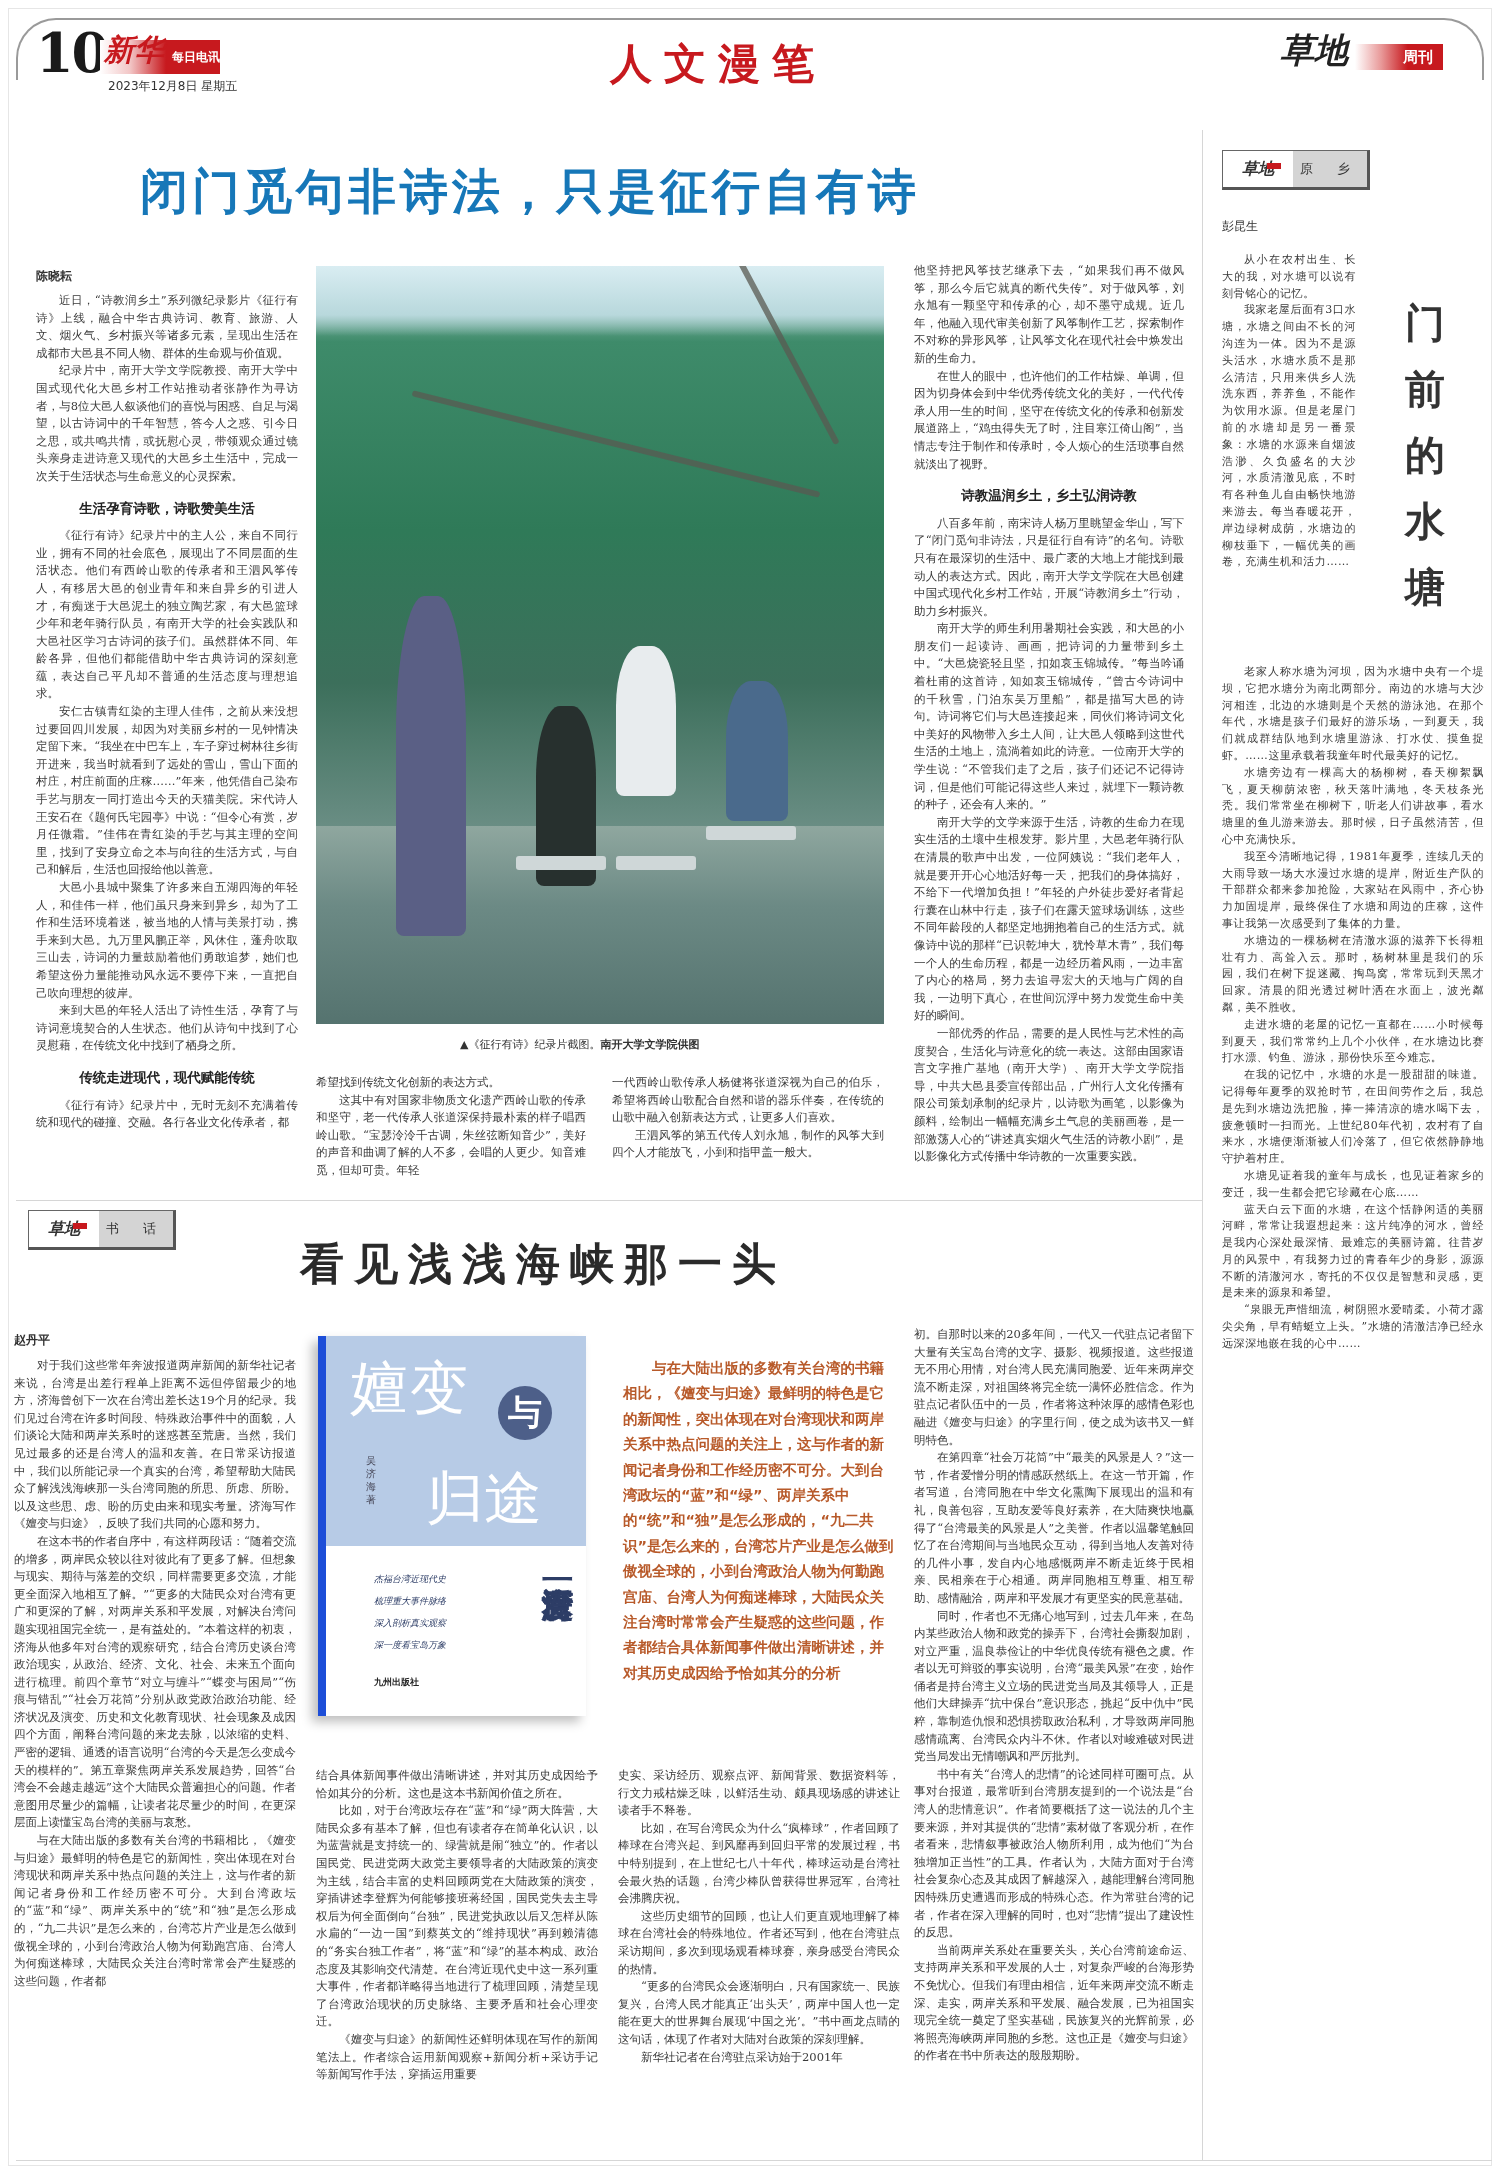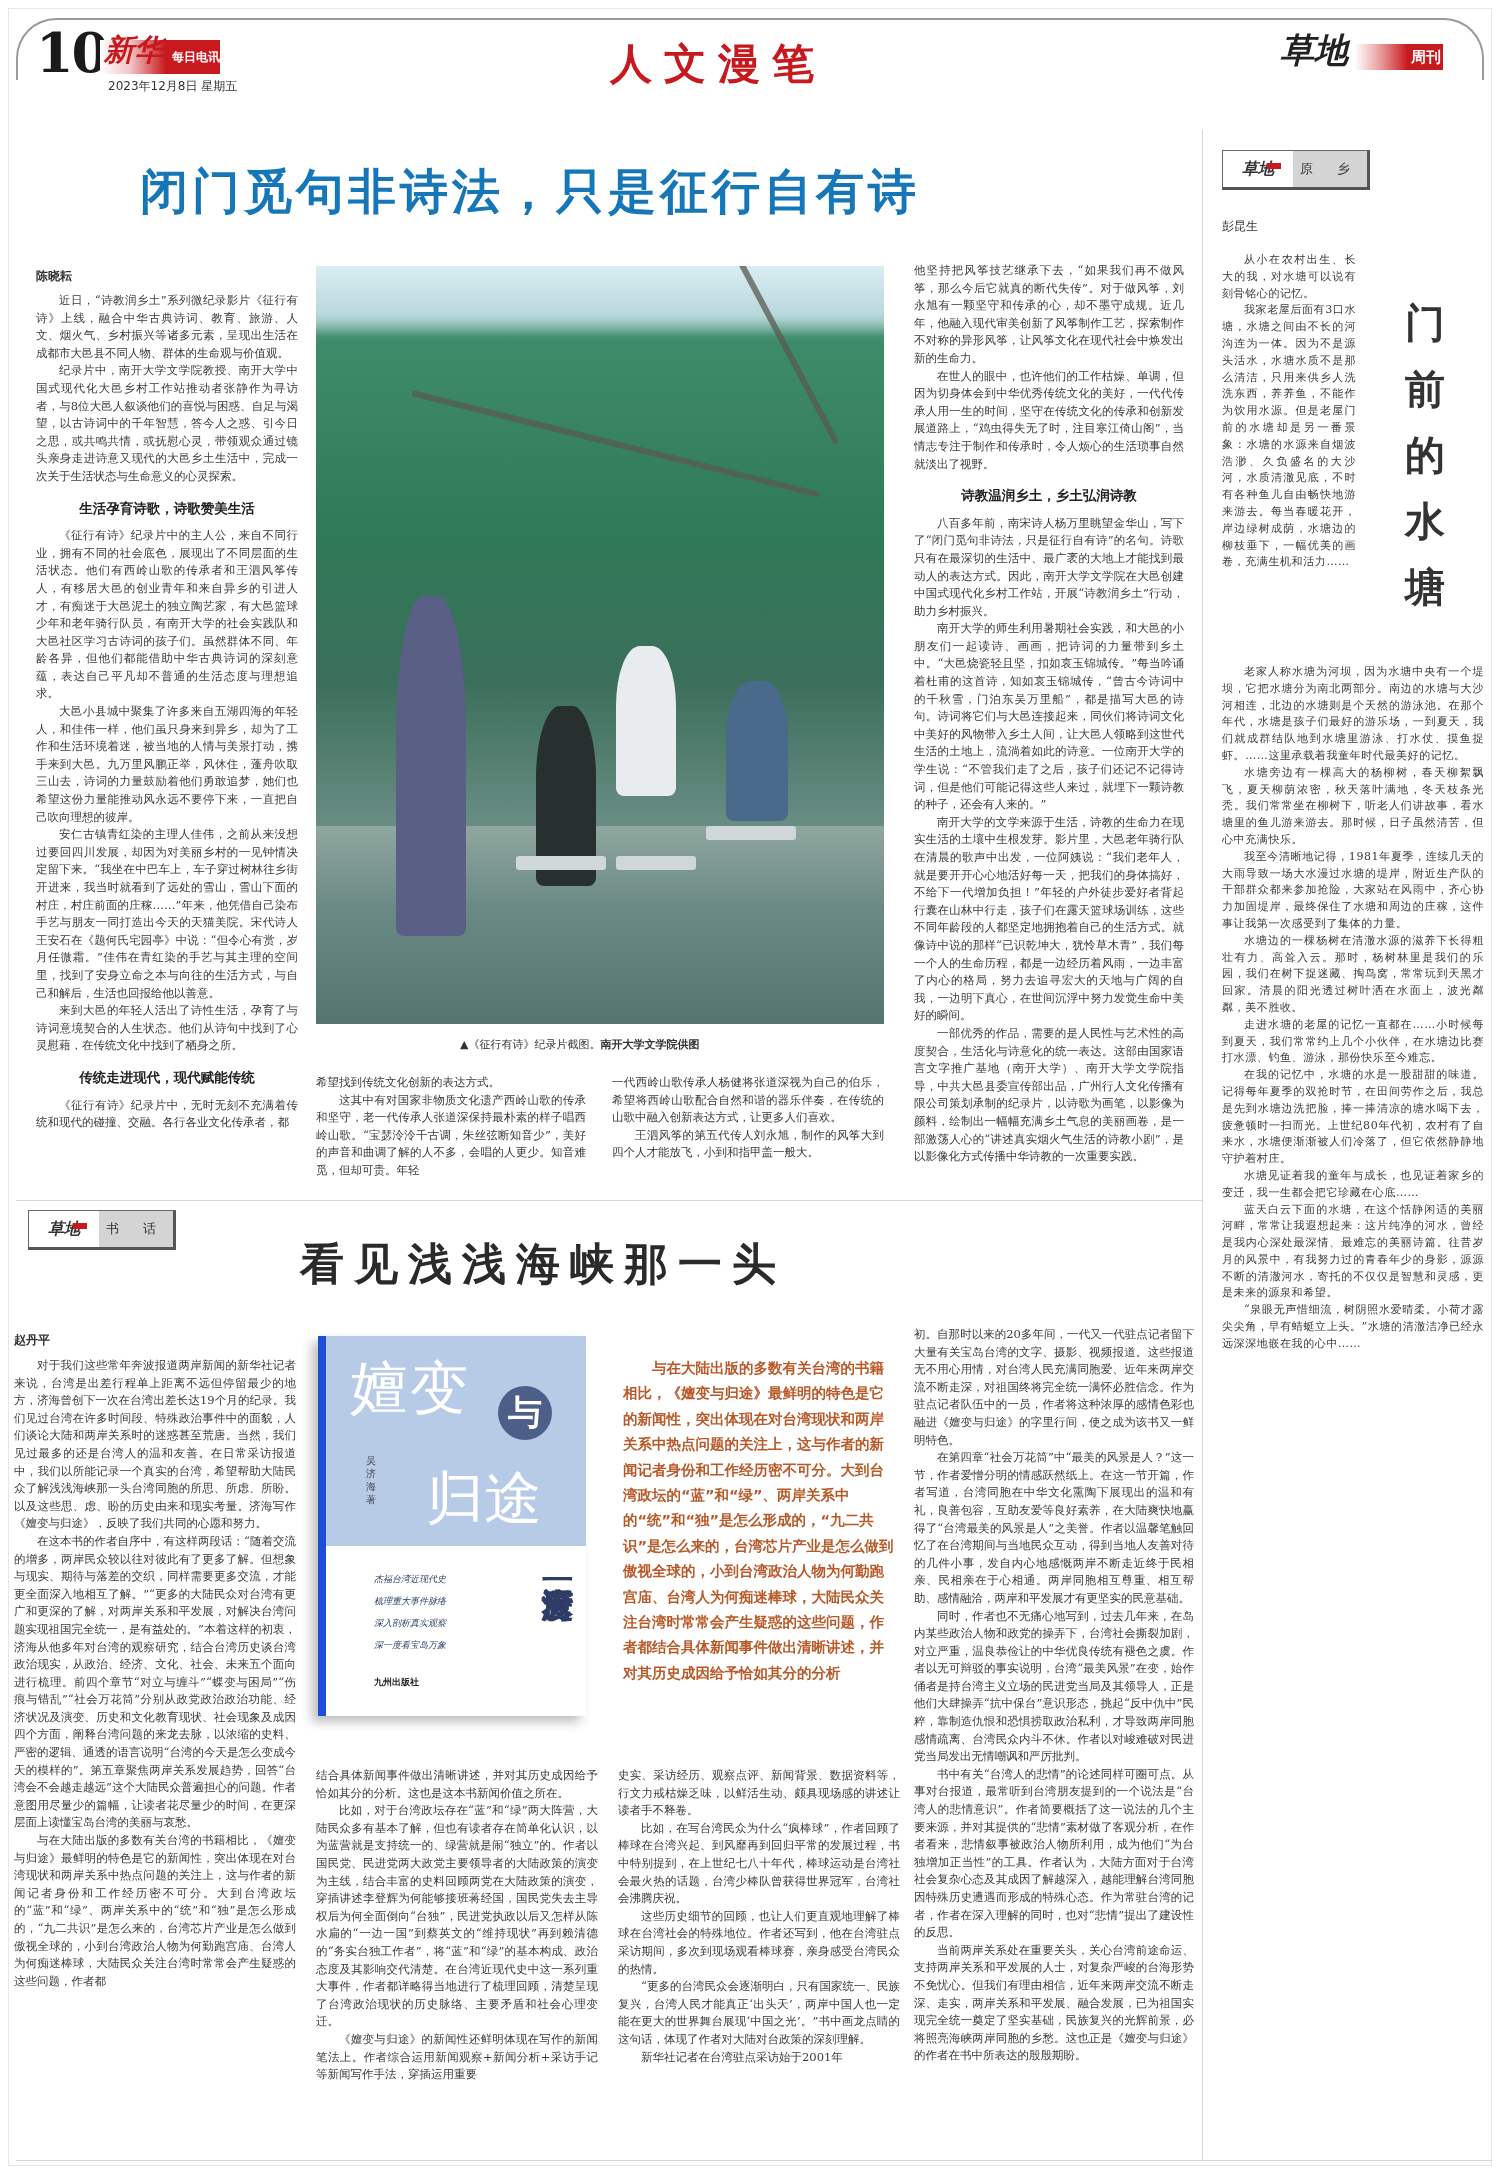--- a/index.html
+++ b/index.html
@@ -9,21 +9,21 @@
   .page { position: absolute; left: 8px; top: 8px; width: 1484px; height: 2158px; border: 1px solid #e6e6e6; }
 
   
   .masthead { position: absolute; left: 16px; top: 18px; width: 1468px; height: 62px; border: 2px solid #9a9a9a; border-bottom: none; border-radius: 40px 40px 0 0; }
   .page-no { position: absolute; left: 36px; top: 26px; font-family: "DejaVu Serif", serif; font-size: 54px; font-weight: bold; color: #1a1a1a; letter-spacing: -2px; line-height: 1; }
   .paper-name { position: absolute; left: 100px; top: 40px; height: 34px; width: 120px; background: linear-gradient(90deg, #ffffff 0%, #f2c6c6 25%, #c7191e 55%, #c7191e 100%); color: #fff; font-family: "DejaVu Sans", sans-serif; font-weight: bold; font-size: 12px; display: flex; align-items: center; justify-content: flex-end; }
   .paper-brand { position: absolute; left: 104px; top: 30px; font-family: "DejaVu Serif", serif; font-style: italic; font-weight: bold; color: #c7191e; font-size: 30px; }
   .issue-date { position: absolute; left: 108px; top: 78px; font-family: "DejaVu Sans", sans-serif; font-size: 12px; color: #333; }
   .section-title { position: absolute; left: 610px; top: 36px; font-family: "DejaVu Serif", serif; font-weight: bold; font-size: 42px; color: #c7191e; letter-spacing: 12px; }
   .weekly-logo { position: absolute; left: 1280px; top: 28px; font-family: "DejaVu Serif", serif; font-style: italic; font-weight: bold; font-size: 34px; color: #222; }
-  .weekly-tag { position: absolute; left: 1355px; top: 44px; height: 26px; width: 88px; background: linear-gradient(90deg, #ffffff 0%, #e89898 30%, #c7191e 60%); color: #fff; font-family: "DejaVu Sans", sans-serif; font-weight: bold; font-size: 15px; display: flex; align-items: center; justify-content: flex-end; padding-right: 2px; }
+  .weekly-tag { position: absolute; left: 1355px; top: 44px; height: 26px; width: 88px; background: linear-gradient(90deg, #ffffff 0%, #e89898 30%, #c7191e 60%); color: #fff; font-family: "DejaVu Sans", sans-serif; font-weight: bold; font-size: 15px; display: flex; align-items: center; justify-content: flex-end; padding-right: 10px; }
 
   
   .headline-1 { position: absolute; left: 140px; top: 160px; font-family: "DejaVu Serif", serif; font-weight: bold; font-size: 48px; color: #1677b8; letter-spacing: 4px; }
 
   .byline { position: absolute; font-family: "DejaVu Sans", sans-serif; font-weight: bold; font-size: 12px; color: #333; }
 
   .col { position: absolute; font-family: "DejaVu Serif", serif; font-size: 11.5px; line-height: 17.6px; color: #3a3a3a; text-align: justify; }
   .col p { text-indent: 2em; margin: 0; }
   .col h3 { font-family: "DejaVu Sans", sans-serif; font-size: 13.5px; font-weight: bold; text-align: center; color: #222; margin: 14px 0 10px; text-indent: 0; }
 
@@ -84,22 +84,22 @@
 
 <div class="headline-1">闭门觅句非诗法，只是征行自有诗</div>
 
 <div class="byline" style="left:36px;top:268px;">陈晓耘</div>
 
 <div class="col" style="left:36px;top:292px;width:262px;height:890px;overflow:hidden;">
   <p>近日，“诗教润乡土”系列微纪录影片《征行有诗》上线，融合中华古典诗词、教育、旅游、人文、烟火气、乡村振兴等诸多元素，呈现出生活在成都市大邑县不同人物、群体的生命观与价值观。</p>
   <p>纪录片中，南开大学文学院教授、南开大学中国式现代化大邑乡村工作站推动者张静作为寻访者，与8位大邑人叙谈他们的喜悦与困惑、自足与渴望，以古诗词中的千年智慧，答今人之惑、引今日之思，或共鸣共情，或抚慰心灵，带领观众通过镜头亲身走进诗意又现代的大邑乡土生活中，完成一次关于生活状态与生命意义的心灵探索。</p>
   <h3>生活孕育诗歌，诗歌赞美生活</h3>
   <p>《征行有诗》纪录片中的主人公，来自不同行业，拥有不同的社会底色，展现出了不同层面的生活状态。他们有西岭山歌的传承者和王泗风筝传人，有移居大邑的创业青年和来自异乡的引进人才，有痴迷于大邑泥土的独立陶艺家，有大邑篮球少年和老年骑行队员，有南开大学的社会实践队和大邑社区学习古诗词的孩子们。虽然群体不同、年龄各异，但他们都能借助中华古典诗词的深刻意蕴，表达自己平凡却不普通的生活态度与理想追求。</p>
+  <p>安仁古镇青红染的主理人佳伟，之前从来没想过要回四川发展，却因为对美丽乡村的一见钟情决定留下来。“我坐在中巴车上，车子穿过树林往乡街开进来，我当时就看到了远处的雪山，雪山下面的村庄，村庄前面的庄稼……”年来，他凭借自己染布手艺与朋友一同打造出今天的天猫美院。宋代诗人王安石在《题何氏宅园亭》中说：“但令心有赏，岁月任微霜。”佳伟在青红染的手艺与其主理的空间里，找到了安身立命之本与向往的生活方式，与自己和解后，生活也回报给他以善意。</p>
   <p>大邑小县城中聚集了许多来自五湖四海的年轻人，和佳伟一样，他们虽只身来到异乡，却为了工作和生活环境着迷，被当地的人情与美景打动，携手来到大邑。九万里风鹏正举，风休住，蓬舟吹取三山去，诗词的力量鼓励着他们勇敢追梦，她们也希望这份力量能推动风永远不要停下来，一直把自己吹向理想的彼岸。</p>
-  <p>安仁古镇青红染的主理人佳伟，之前从来没想过要回四川发展，却因为对美丽乡村的一见钟情决定留下来。“我坐在中巴车上，车子穿过树林往乡街开进来，我当时就看到了远处的雪山，雪山下面的村庄，村庄前面的庄稼……”年来，他凭借自己染布手艺与朋友一同打造出今天的天猫美院。宋代诗人王安石在《题何氏宅园亭》中说：“但令心有赏，岁月任微霜。”佳伟在青红染的手艺与其主理的空间里，找到了安身立命之本与向往的生活方式，与自己和解后，生活也回报给他以善意。</p>
   <p>来到大邑的年轻人活出了诗性生活，孕育了与诗词意境契合的人生状态。他们从诗句中找到了心灵慰藉，在传统文化中找到了栖身之所。</p>
   <h3>传统走进现代，现代赋能传统</h3>
   <p>《征行有诗》纪录片中，无时无刻不充满着传统和现代的碰撞、交融。各行各业文化传承者，都</p>
 </div>
 
 <div class="photo">
   <div class="sky"></div>
   <div class="branch" style="left:90px;top:175px;width:420px;transform:rotate(14deg);"></div>
   <div class="branch" style="left:330px;top:60px;width:260px;transform:rotate(62deg);"></div>
   <div class="wall"></div>

